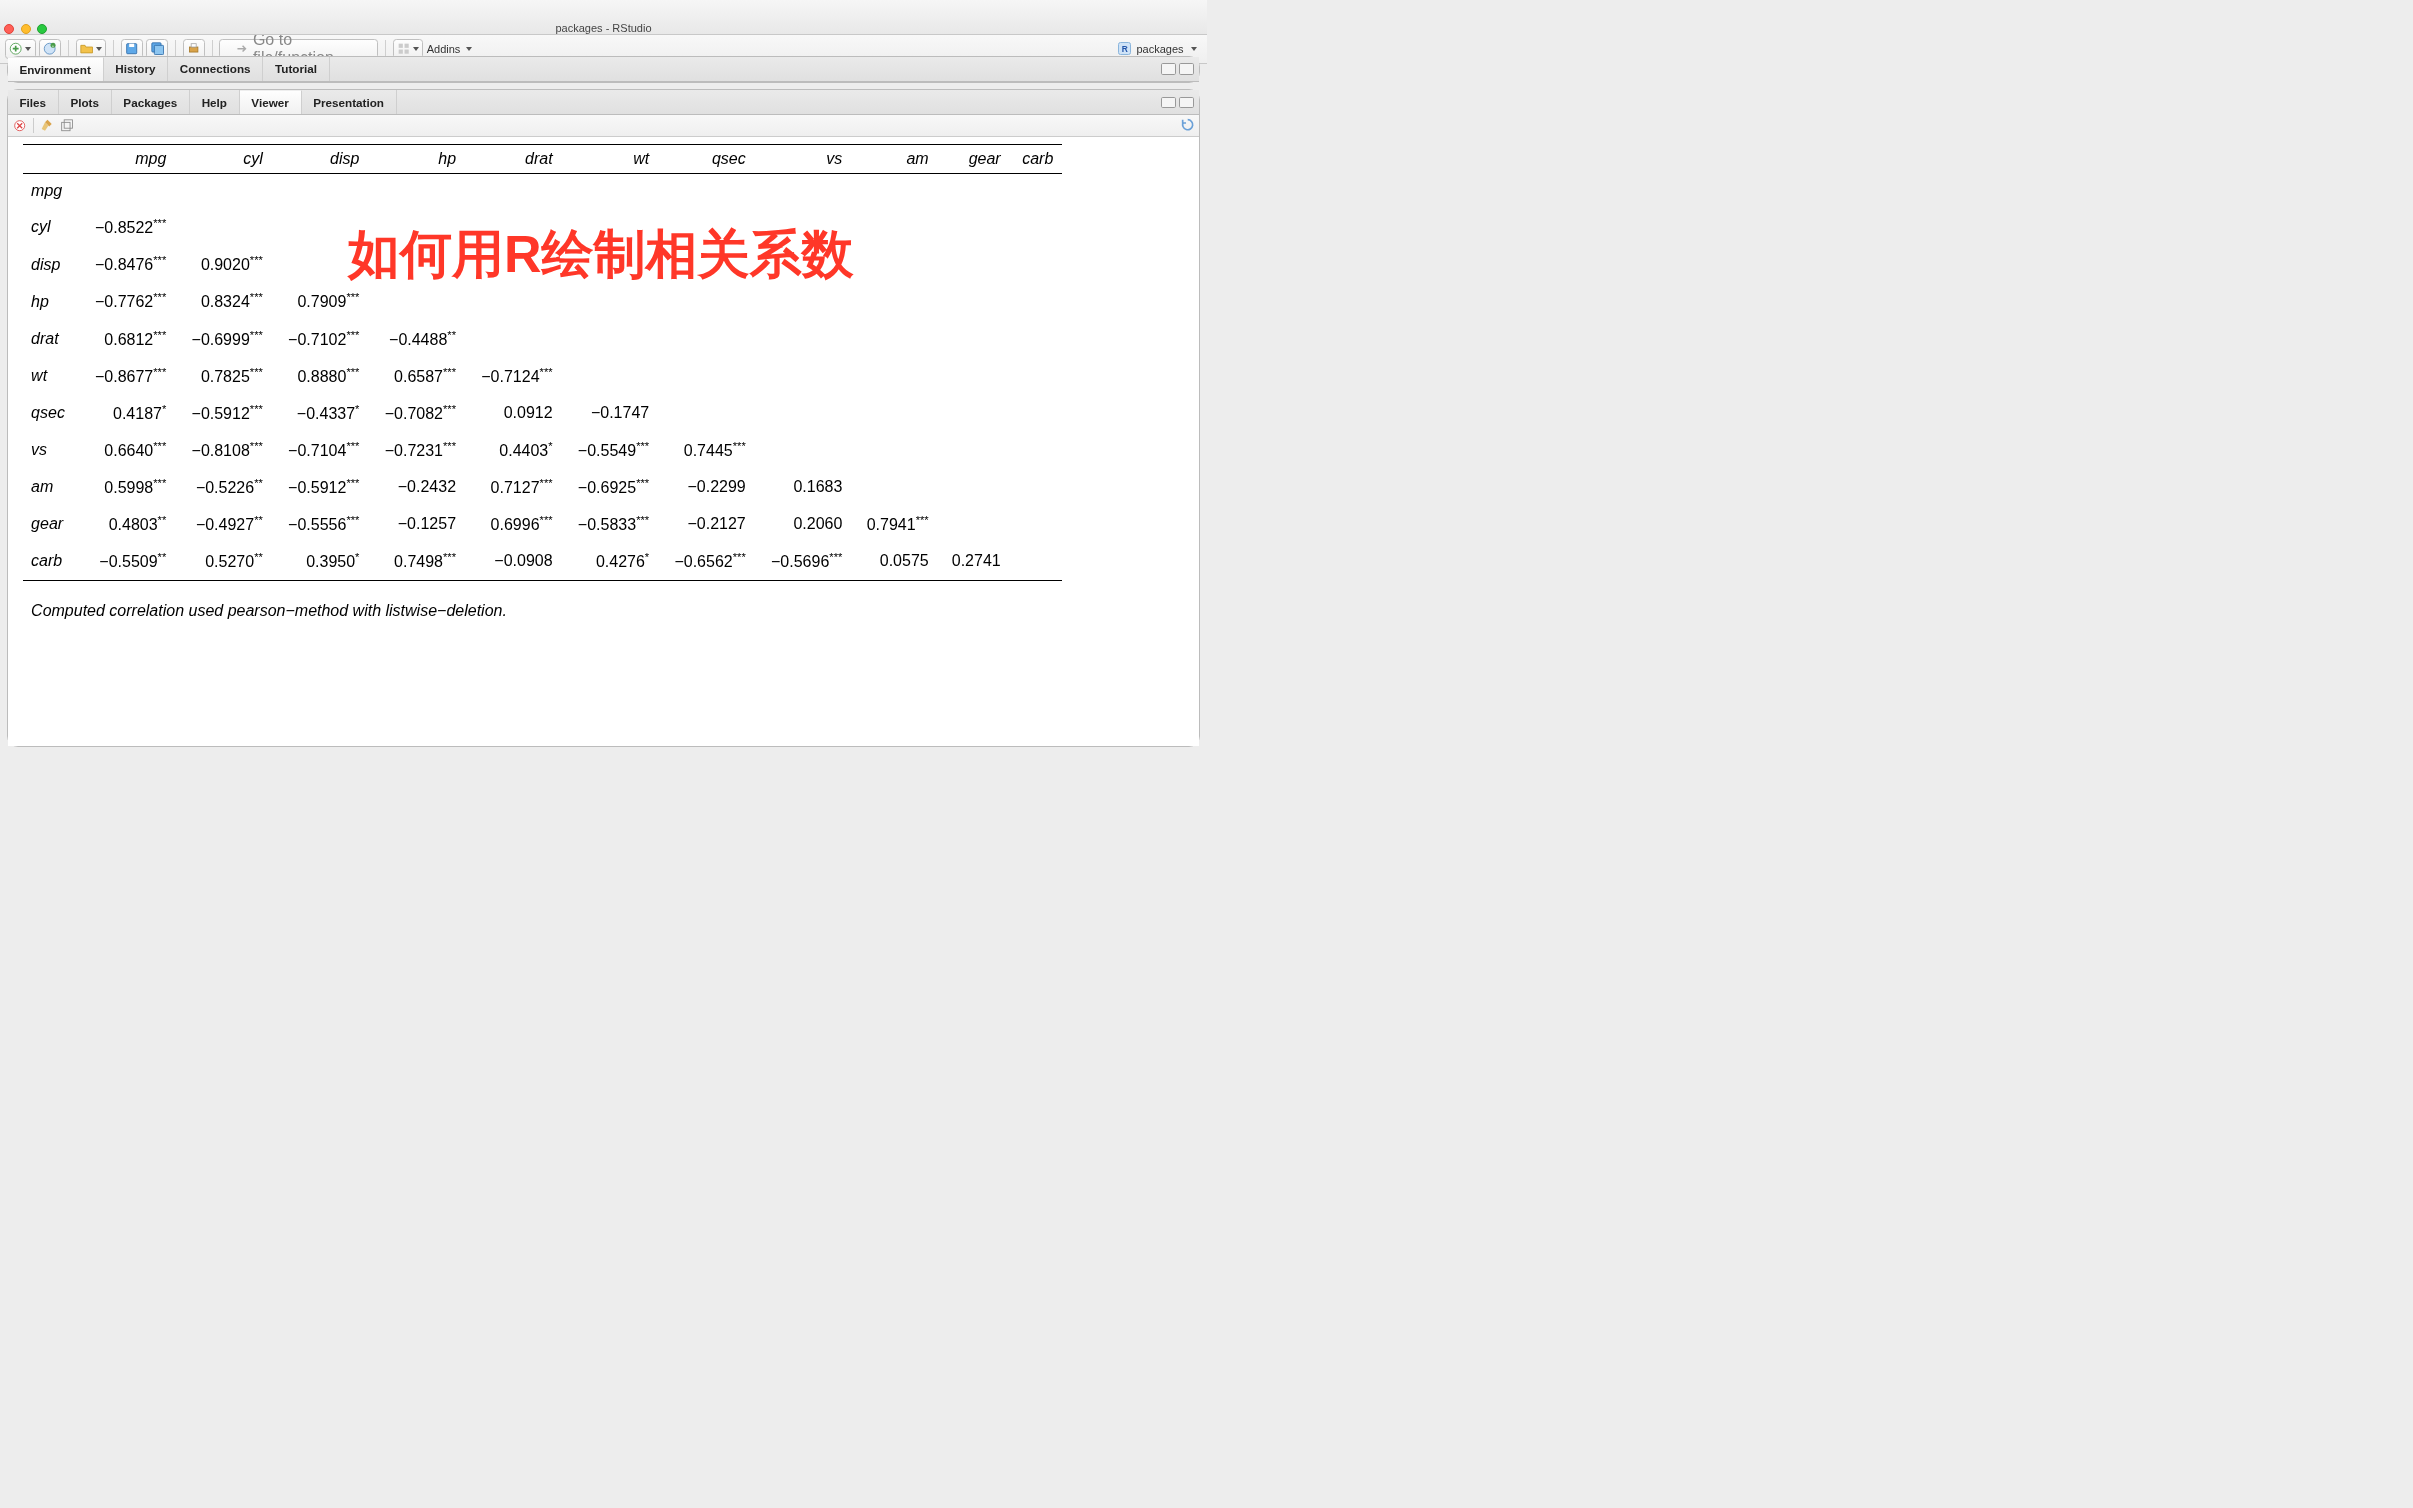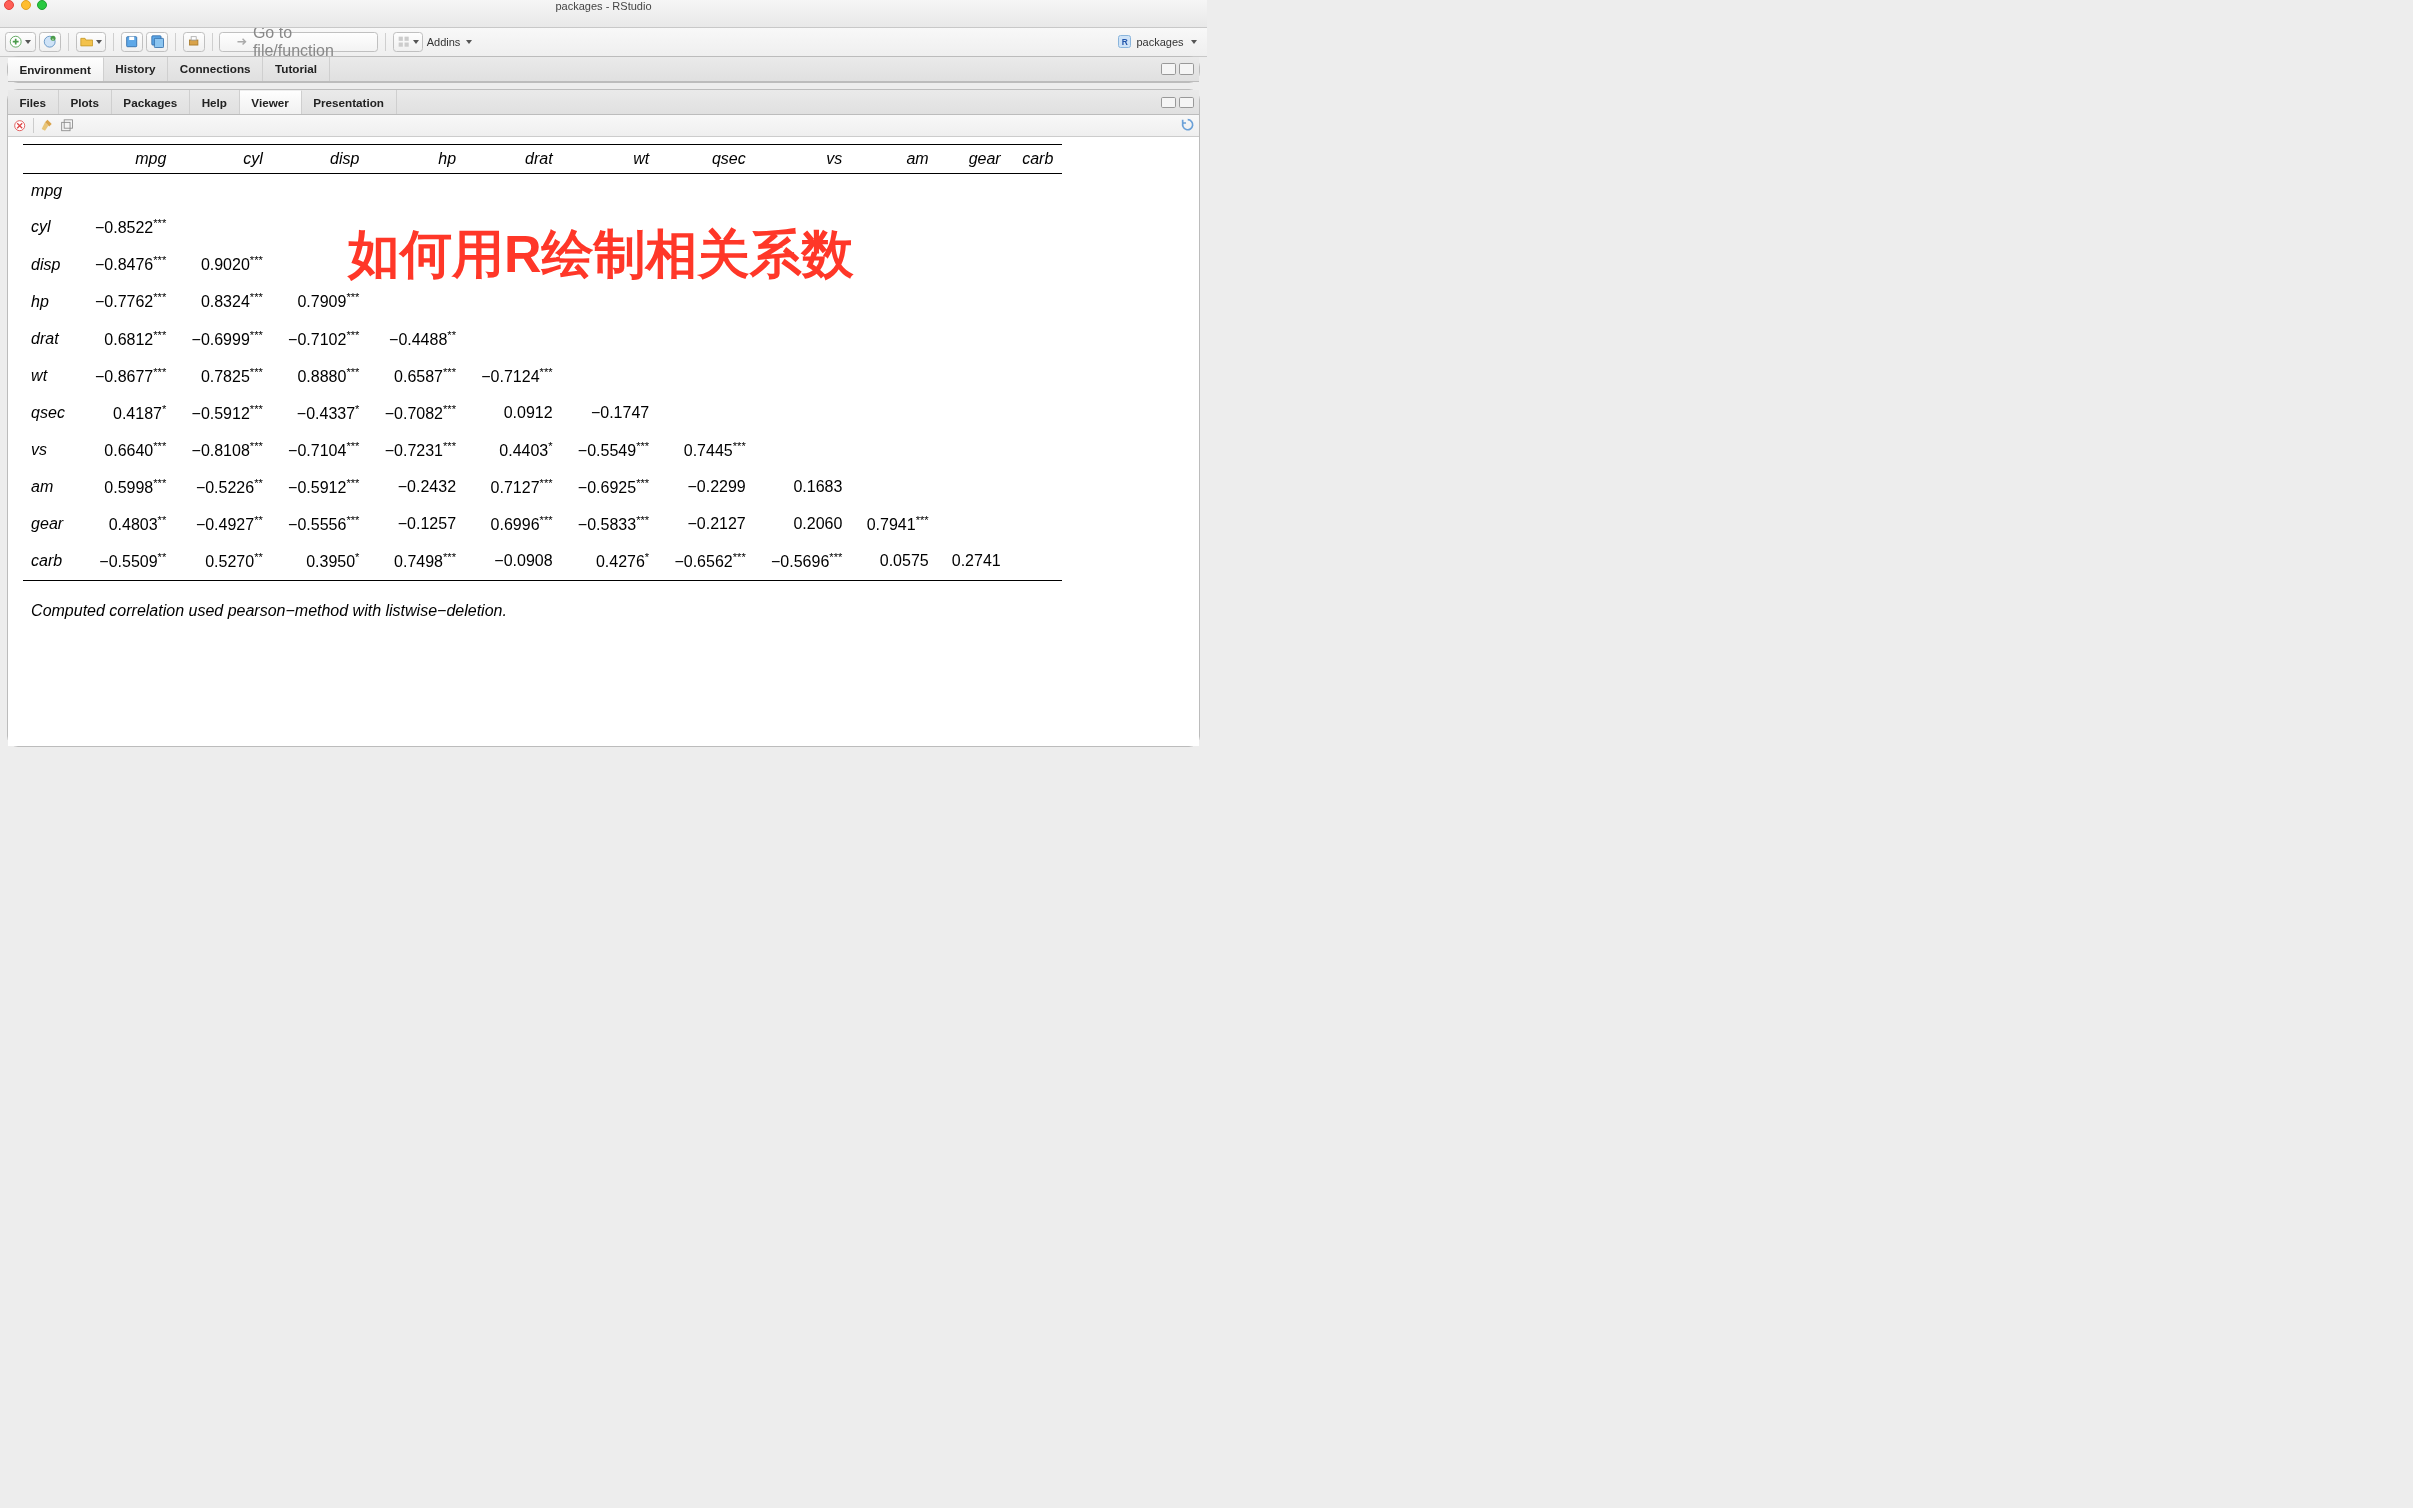--- a/index.html
+++ b/index.html
@@ -8,25 +8,25 @@
   font-size: 11px;
   background: #ededed;
   width: 1207px;
   height: 754px;
   overflow: hidden;
   position: relative;
 }
 
 
 .titlebar {
-  height: 28px;
+  height: 35px;
   background: linear-gradient(#f6f6f6, #e8e8e8);
   border-bottom: 0.8px solid #c8c8c8;
   display: flex;
-  align-items: flex-start;
+  align-items: flex-end;
   padding: 0 4px;
   position: relative;
 }
 .traffic-lights { display: flex; gap: 6.7px; }
 .tl { width: 10px; height: 10px; border-radius: 50%; }
 .tl.close { background: #ff5f57; border: 0.8px solid #e24238; }
 .tl.min { background: #ffbd2e; border: 0.8px solid #e0a020; }
 .tl.max { background: #28c940; border: 0.8px solid #1fa030; }
 .titlebar-title {
   position: absolute; left: 0; right: 0; text-align: center;

